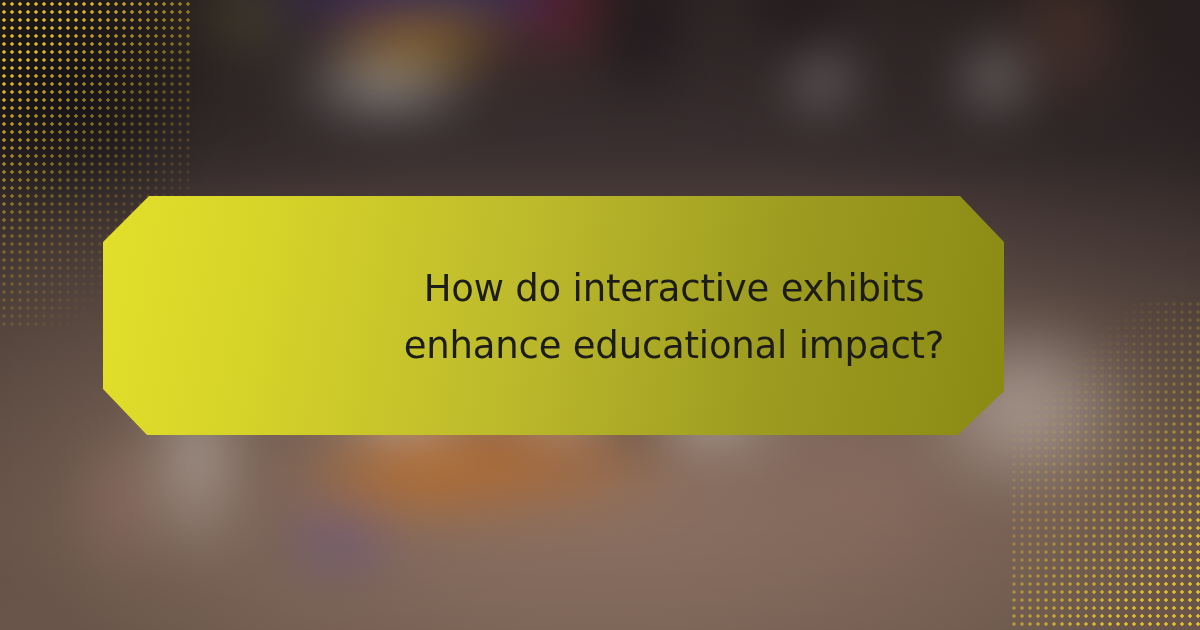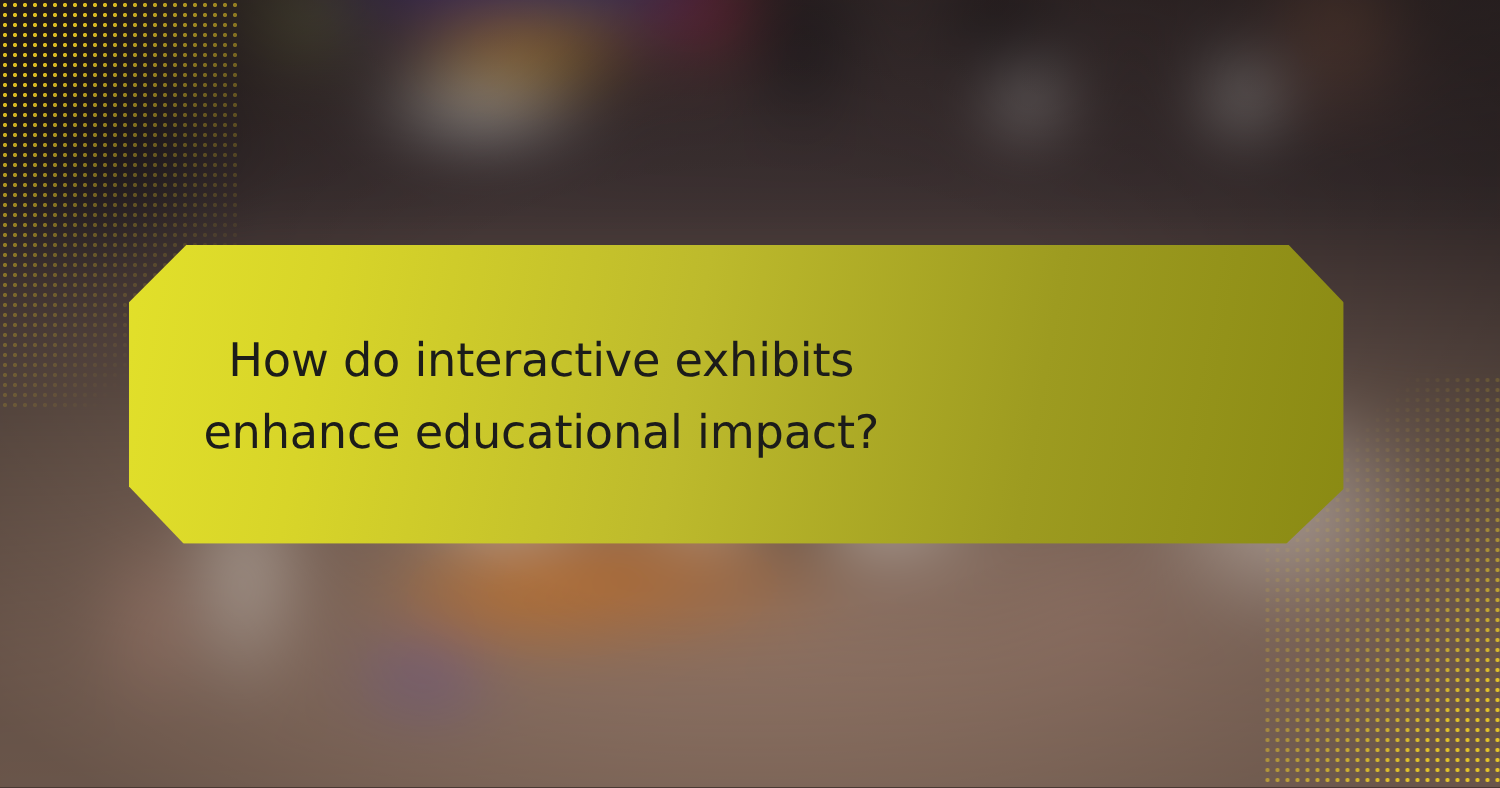--- a/index.html
+++ b/index.html
@@ -91,28 +91,28 @@
     bottom: 0; right: 0;
     -webkit-mask-image: linear-gradient(315deg, rgba(0,0,0,1) 0%, rgba(0,0,0,0.95) 18%, rgba(0,0,0,0.35) 48%, rgba(0,0,0,0) 78%);
             mask-image: linear-gradient(315deg, rgba(0,0,0,1) 0%, rgba(0,0,0,0.95) 18%, rgba(0,0,0,0.35) 48%, rgba(0,0,0,0) 78%);
   }
 
   
   .card {
     position: absolute;
     left: 103px;
     top: 196px;
-    width: 972px;
+    width: 901px;
     height: 239px;
     background: linear-gradient(100deg, #e2e02a 0%, #d8d529 16%, #bdba2c 46%, #9d9b20 74%, #8a8a13 100%);
     -webkit-clip-path: polygon(46px 0, calc(100% - 44px) 0, 100% 46px, 100% calc(100% - 44px), calc(100% - 46px) 100%, 44px 100%, 0 calc(100% - 46px), 0 46px);
             clip-path: polygon(46px 0, calc(100% - 44px) 0, 100% 46px, 100% calc(100% - 44px), calc(100% - 46px) 100%, 44px 100%, 0 calc(100% - 46px), 0 46px);
     display: flex;
     align-items: center;
-    justify-content: flex-start;
+    justify-content: flex-end;
   }
   .card-title {
     margin: 0;
     width: 660px;
     text-align: center;
     color: #1c1c1a;
     font-family: "DejaVu Sans", sans-serif;
     font-size: 37px;
     font-weight: 400;
     line-height: 1.52;

